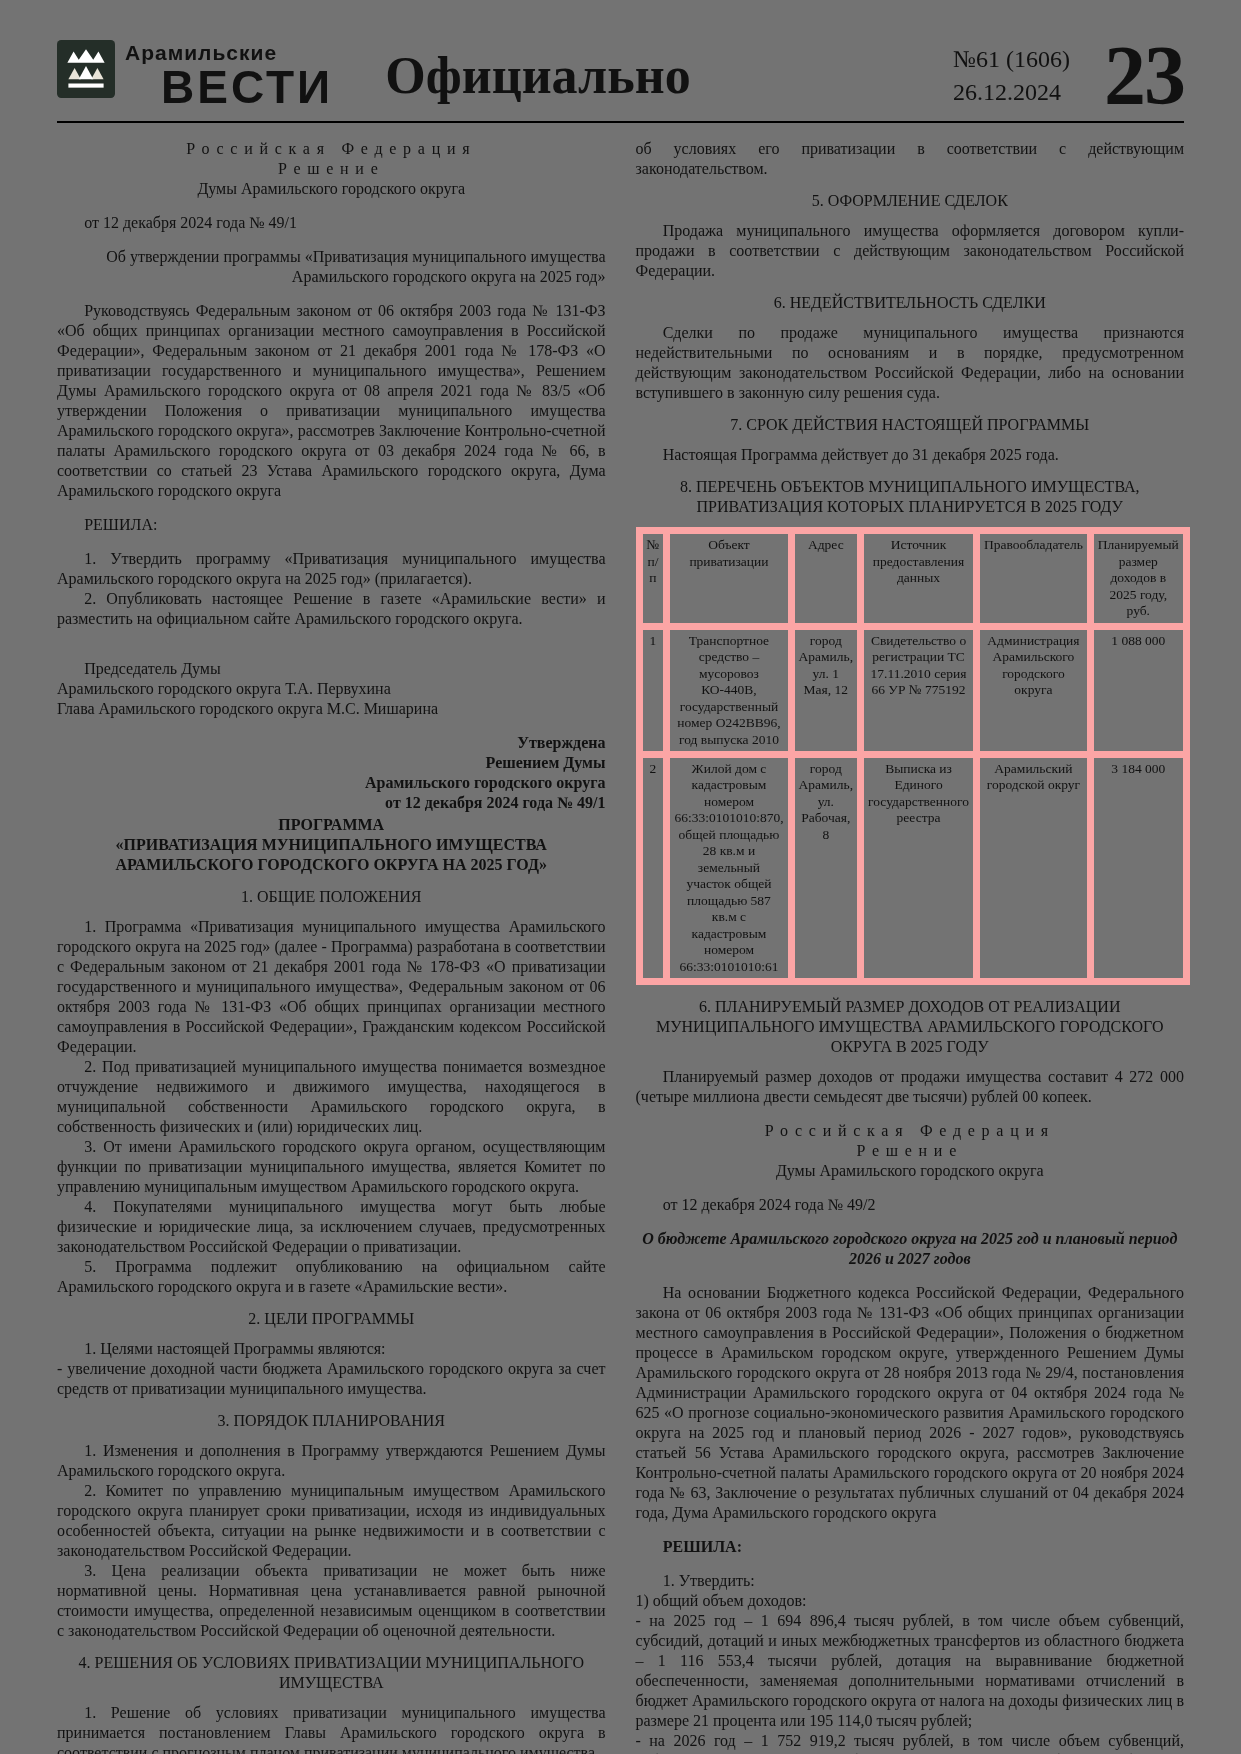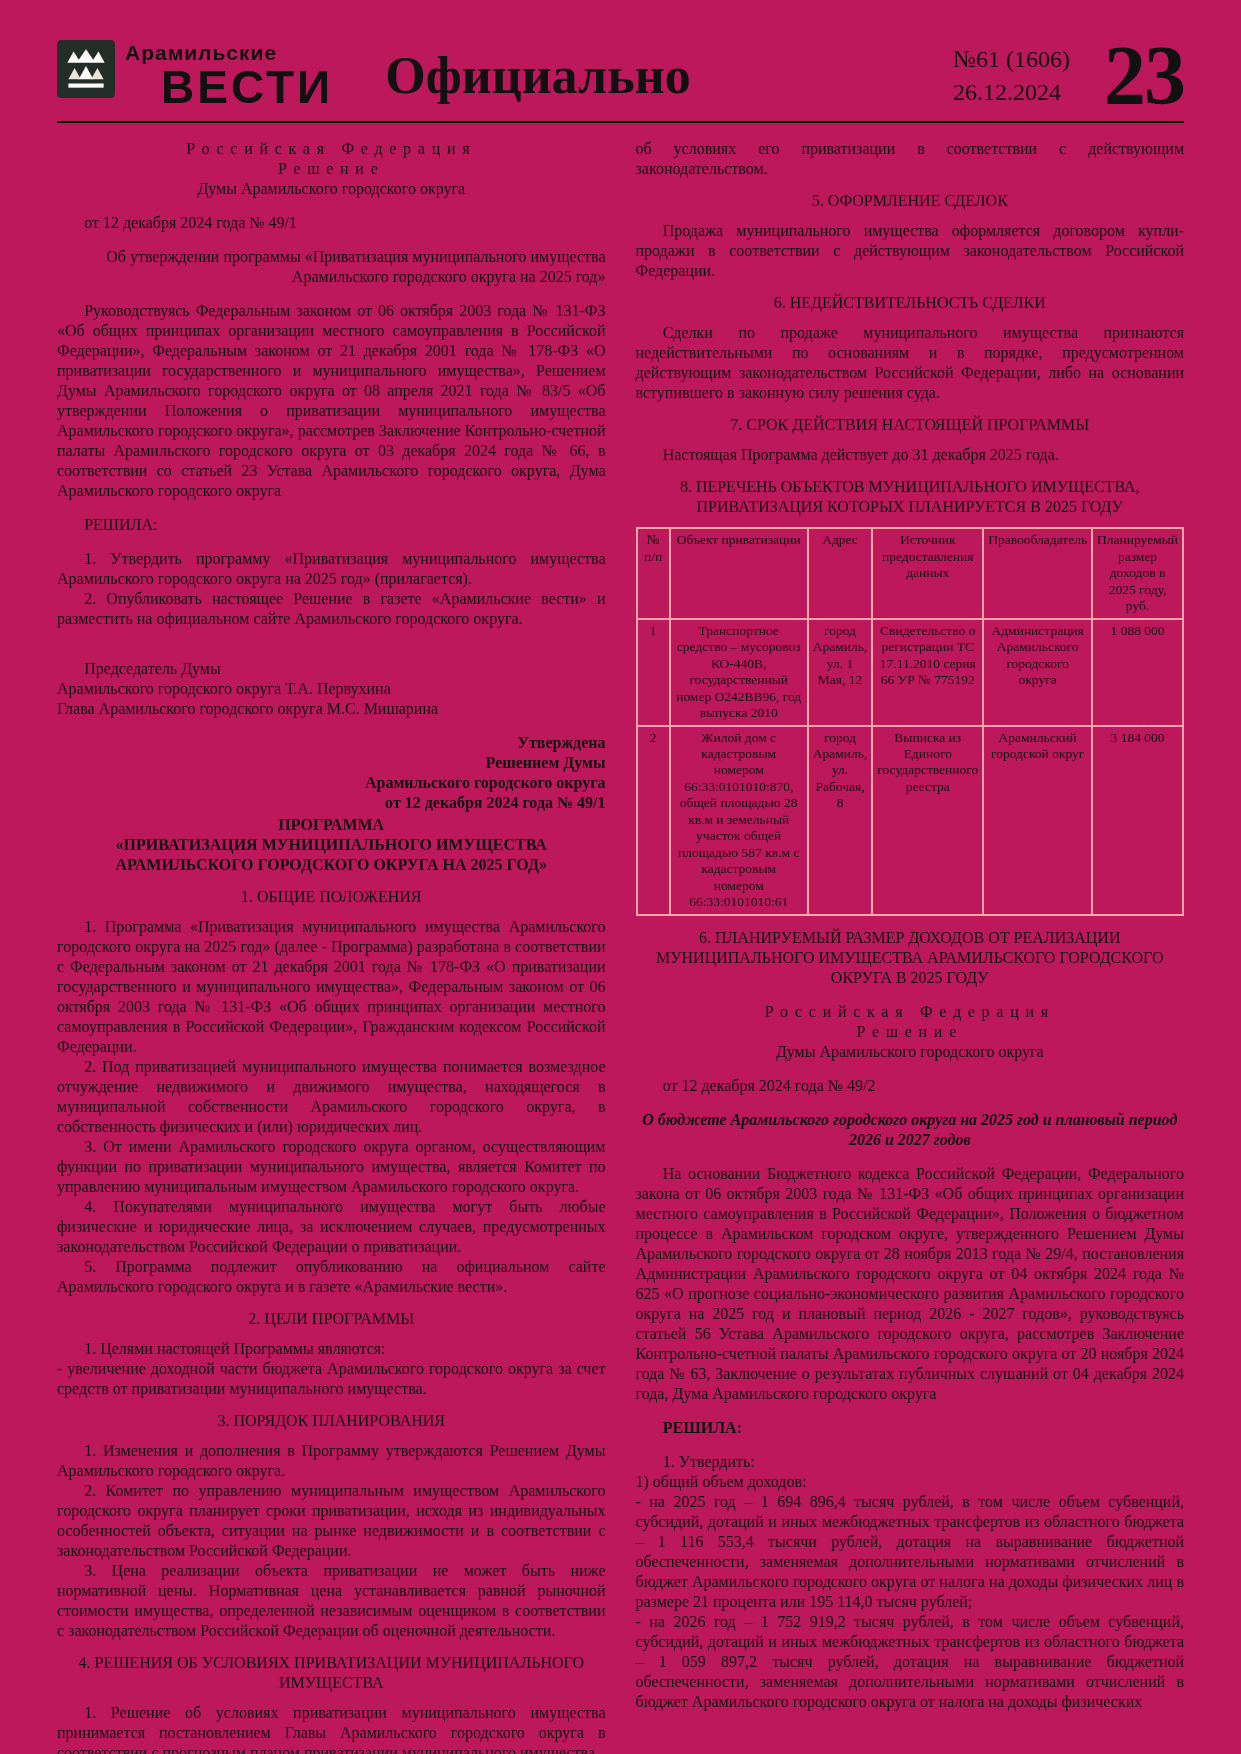--- a/index.html
+++ b/index.html
@@ -1,19 +1,19 @@
 <!DOCTYPE html>
 <html lang="ru"><head>
 <meta charset="utf-8">
 <title>Арамильские вести — Официально</title>
 <style>
   html,body{margin:0;padding:0;background:#888;}
   .page{
     width:1241px;height:1754px;box-sizing:border-box;
-    margin:0 auto;background:#be185d;color:#111;
+    margin:0 auto;background:#737373;color:#111;
     padding:40px 57px 30px;overflow:hidden;position:relative;
     font-family:"Liberation Serif", serif;
   }
   
   .hdr{display:flex;align-items:flex-start;}
   .masthead{display:flex;align-items:flex-start;gap:10px;width:266px;flex:none;}
   .emblem{width:58px;height:58px;flex:none;}
   .masthead-text{line-height:1;}
   .masthead-top{font-family:"Liberation Sans",sans-serif;font-weight:bold;font-size:21px;letter-spacing:1px;margin:2px 0 1px;}
   .masthead-main{font-family:"Liberation Sans",sans-serif;font-weight:bold;font-size:46px;letter-spacing:3px;margin-left:36px;}
@@ -38,21 +38,21 @@
   .rightb{text-align:right;font-weight:bold;}
   .h{text-align:center;margin:12px 6px 10px;}
   .hb{text-align:center;font-weight:bold;margin:2px 0 10px;}
   .ital{text-align:center;font-weight:bold;font-style:italic;margin:14px 4px 12px;}
   .boldp{font-weight:bold;text-indent:1.7em;}
   .gap{margin-top:14px;}
   .biggap{margin-top:30px;}
   .pre{white-space:pre-line;}
   
   .obj-table{width:100%;border-collapse:collapse;margin:10px 0 8px;font-size:13.5px;line-height:1.22;}
-  .obj-table th,.obj-table td{border:2px solid #fca5a5;padding:3px 4px;vertical-align:top;}
+  .obj-table th,.obj-table td{border:7px solid #fca5a5;padding:3px 4px;vertical-align:top;}
   .obj-table th{font-weight:normal;text-align:center;}
   .obj-table td{text-align:center;}
 </style>
 </head>
 <body>
 
 <div class="page">
 
   <header class="hdr">
     <div class="masthead">
@@ -163,20 +163,21 @@
               <td>2</td>
               <td>Жилой дом с кадастровым номером 66:33:0101010:870, общей площадью 28 кв.м и земельный участок общей площадью 587 кв.м с кадастровым номером 66:33:0101010:61</td>
               <td>город Арамиль, ул. Рабочая, 8</td>
               <td>Выписка из Единого государственного реестра</td>
               <td>Арамильский городской округ</td>
               <td>3 184 000</td>
             </tr>
           </tbody>
         </table>
         <p class="blk h">6. ПЛАНИРУЕМЫЙ РАЗМЕР ДОХОДОВ ОТ РЕАЛИЗАЦИИ МУНИЦИПАЛЬНОГО ИМУЩЕСТВА АРАМИЛЬСКОГО ГОРОДСКОГО ОКРУГА В 2025 ГОДУ</p>
+        <p class="blk plain">Планируемый размер доходов от продажи имущества составит 4 272 000 (четыре миллиона двести семьдесят две тысячи) рублей 00 копеек.</p>
         <p class="blk spaced gap">Российская Федерация</p>
         <p class="blk spaced">Решение</p>
         <p class="blk cbold">Думы Арамильского городского округа</p>
         <p class="blk plain gap">от 12 декабря 2024 года № 49/2</p>
         <p class="blk ital">О бюджете Арамильского городского округа на 2025 год и плановый период 2026 и 2027 годов</p>
         <p class="blk plain gap">На основании Бюджетного кодекса Российской Федерации, Федерального закона от 06 октября 2003 года № 131-ФЗ «Об общих принципах организации местного самоуправления в Российской Федерации», Положения о бюджетном процессе в Арамильском городском округе, утвержденного Решением Думы Арамильского городского округа от 28 ноября 2013 года № 29/4, постановления Администрации Арамильского городского округа от 04 октября 2024 года № 625 «О прогнозе социально-экономического развития Арамильского городского округа на 2025 год и плановый период 2026 - 2027 годов», руководствуясь статьей 56 Устава Арамильского городского округа, рассмотрев Заключение Контрольно-счетной палаты Арамильского городского округа от 20 ноября 2024 года № 63, Заключение о результатах публичных слушаний от 04 декабря 2024 года, Дума Арамильского городского округа</p>
         <p class="blk boldp gap">РЕШИЛА:</p>
         <p class="blk plain gap">1. Утвердить:</p>
         <p class="blk flush">1) общий объем доходов:</p>
         <p class="blk flush">- на 2025 год – 1 694 896,4 тысяч рублей, в том числе объем субвенций, субсидий, дотаций и иных межбюджетных трансфертов из областного бюджета – 1 116 553,4 тысячи рублей, дотация на выравнивание бюджетной обеспеченности, заменяемая дополнительными нормативами отчислений в бюджет Арамильского городского округа от налога на доходы физических лиц в размере 21 процента или 195 114,0 тысяч рублей;</p>

